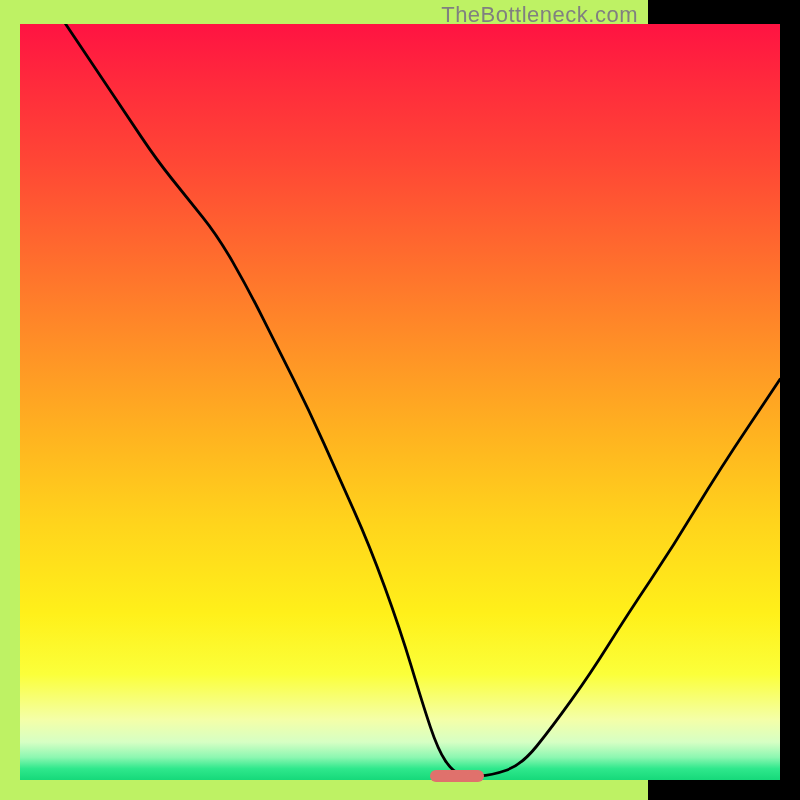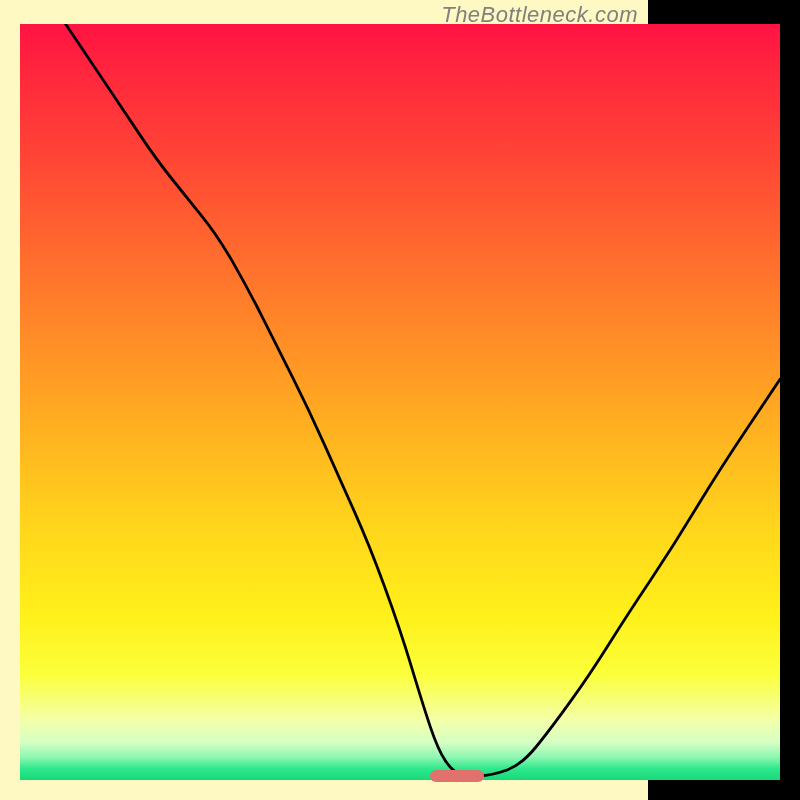--- a/index.html
+++ b/index.html
@@ -8,22 +8,21 @@
     width: 800px;
     height: 800px;
     background: #000;
     overflow: hidden;
     font-family: Arial, Helvetica, sans-serif;
   }
   .outer {
     position: relative;
     width: 648px;
     height: 800px;
-    background: #fef9c3;
-    font-style: italic;
+    background: #bef264;
   }
   .watermark {
     position: absolute;
     top: 2px;
     right: 10px;
     color: #808080;
     font-size: 22px;
     letter-spacing: 0.5px;
     z-index: 5;
   }

